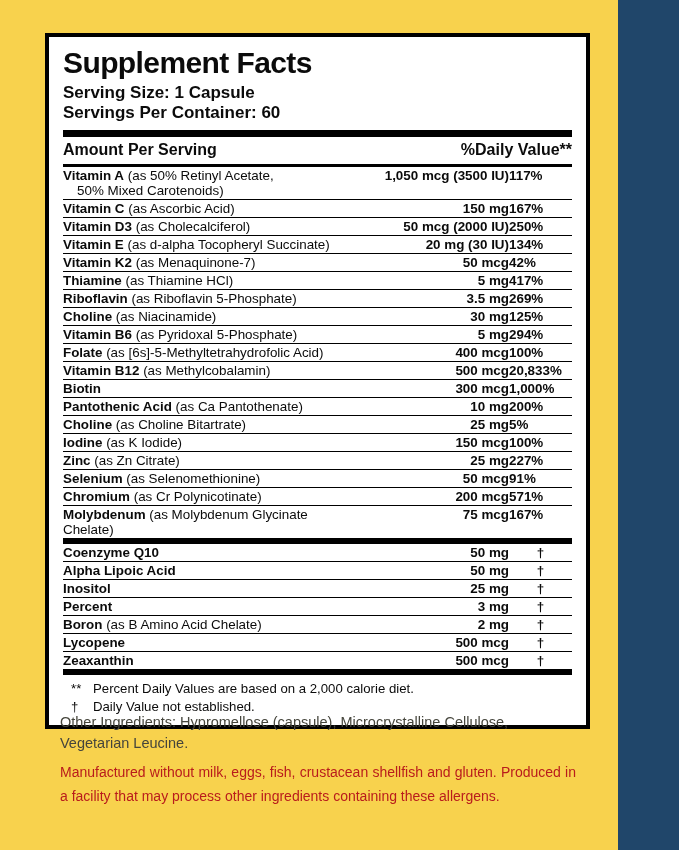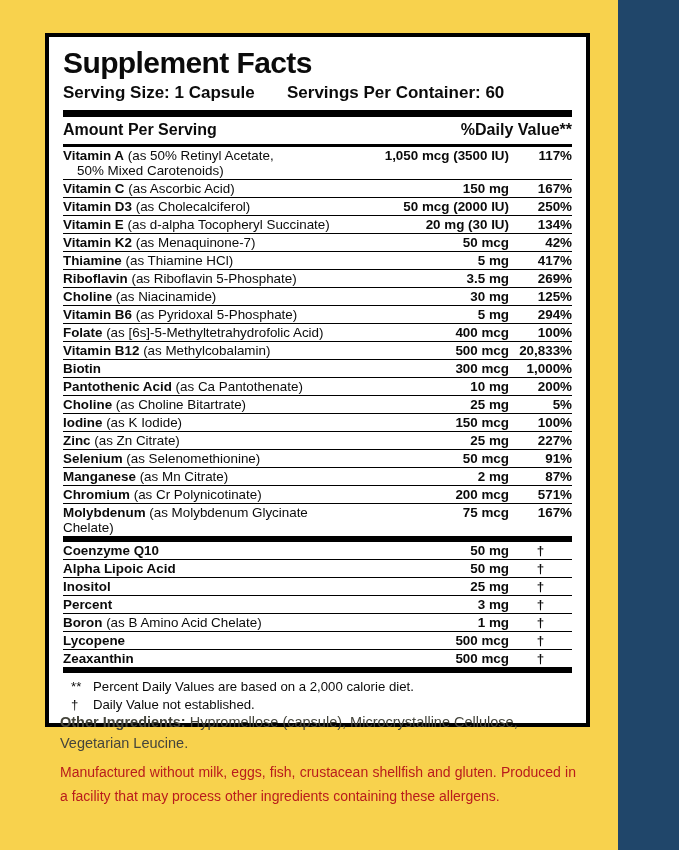--- a/index.html
+++ b/index.html
@@ -23,52 +23,52 @@
     background:#ffffff;
     border:4px solid #000;
     padding:2px 14px 0 14px;
   }
   .title {
     font-size:30px; font-weight:bold; letter-spacing:-0.6px;
     line-height:34px; margin:7px 0 3px 0;
   }
   .serving-line {
     display:flex; font-size:17px; font-weight:bold;
-    line-height:20px; margin:2px 0 7px 0;
+    line-height:20px; margin:2px 0 7px 0;flex-direction:column;
   }
   .serving-line .ss { width:224px; flex:none; }
   .bar { background:#000; }
   .bar.thick { height:7px; }
   .bar.med  { height:3px; }
   .bar.sep  { height:6px; }
   .col-head {
     display:flex; justify-content:space-between;
     font-size:16px; font-weight:bold; padding:4px 0 5px 0;
   }
   .nrow {
     display:flex; align-items:baseline;
     border-bottom:1.5px solid #000;
     padding:1px 0; font-size:13.4px; line-height:15px;
   }
   .nsec .nrow:last-child { border-bottom:none; }
   .nm { flex:1; padding-right:4px; }
   .nm b { font-weight:bold; }
   .desc2 { display:block; padding-left:14px; }
   .amt { width:150px; flex:none; text-align:right; font-weight:bold; white-space:nowrap; }
-  .dv  { width:63px;  flex:none; text-align:right; font-weight:bold; white-space:nowrap; }
+  .dv  { width:63px;  flex:none; font-weight:bold; white-space:nowrap; }
   .dv.dag { text-align:center; font-weight:bold; }
   .fnotes { padding:5px 0 9px 0; }
   .fnote { display:flex; font-size:13.2px; line-height:18px; }
   .fsym { width:30px; flex:none; padding-left:8px; box-sizing:border-box; }
   .ftxt { flex:1; }
   .other {
     position:absolute; left:60px; top:712px; width:478px;
     font-size:14.5px; line-height:21px; color:#45453c; margin:0;
   }
-  .other b { font-weight:bold; }
+  .other b { font-weight:normal; }
   .allergen {
     position:absolute; left:60px; top:760px; width:516px;
     font-size:14px; line-height:24px; color:#b91c1c;
     text-align:justify; margin:0;
   }
 </style>
 </head>
 <body>
 
 <div class="canvas" style="background: rgb(248, 210, 77);">
@@ -173,25 +173,20 @@
           <span class="nm"><b>Zinc</b> (as Zn Citrate)</span>
           <span class="amt">25 mg</span>
           <span class="dv">227%</span>
         </div>
         <div class="nrow">
           <span class="nm"><b>Selenium</b> (as Selenomethionine)</span>
           <span class="amt">50 mcg</span>
           <span class="dv">91%</span>
         </div>
         <div class="nrow">
-          <span class="nm"><b>Manganese</b> (as Mn Citrate)</span>
-          <span class="amt">2 mg</span>
-          <span class="dv">87%</span>
-        </div>
-        <div class="nrow">
           <span class="nm"><b>Chromium</b> (as Cr Polynicotinate)</span>
           <span class="amt">200 mcg</span>
           <span class="dv">571%</span>
         </div>
         <div class="nrow">
           <span class="nm"><b>Molybdenum</b> (as Molybdenum Glycinate Chelate)</span>
           <span class="amt">75 mcg</span>
           <span class="dv">167%</span>
         </div>
       </div>
@@ -214,21 +209,21 @@
           <span class="amt">25 mg</span>
           <span class="dv dag">†</span>
         </div>
         <div class="nrow">
           <span class="nm"><b>Percent</b></span>
           <span class="amt">3 mg</span>
           <span class="dv dag">†</span>
         </div>
         <div class="nrow">
           <span class="nm"><b>Boron</b> (as B Amino Acid Chelate)</span>
-          <span class="amt">1 mg</span>
+          <span class="amt">2 mg</span>
           <span class="dv dag">†</span>
         </div>
         <div class="nrow">
           <span class="nm"><b>Lycopene</b></span>
           <span class="amt">500 mcg</span>
           <span class="dv dag">†</span>
         </div>
         <div class="nrow">
           <span class="nm"><b>Zeaxanthin</b></span>
           <span class="amt">500 mcg</span>

